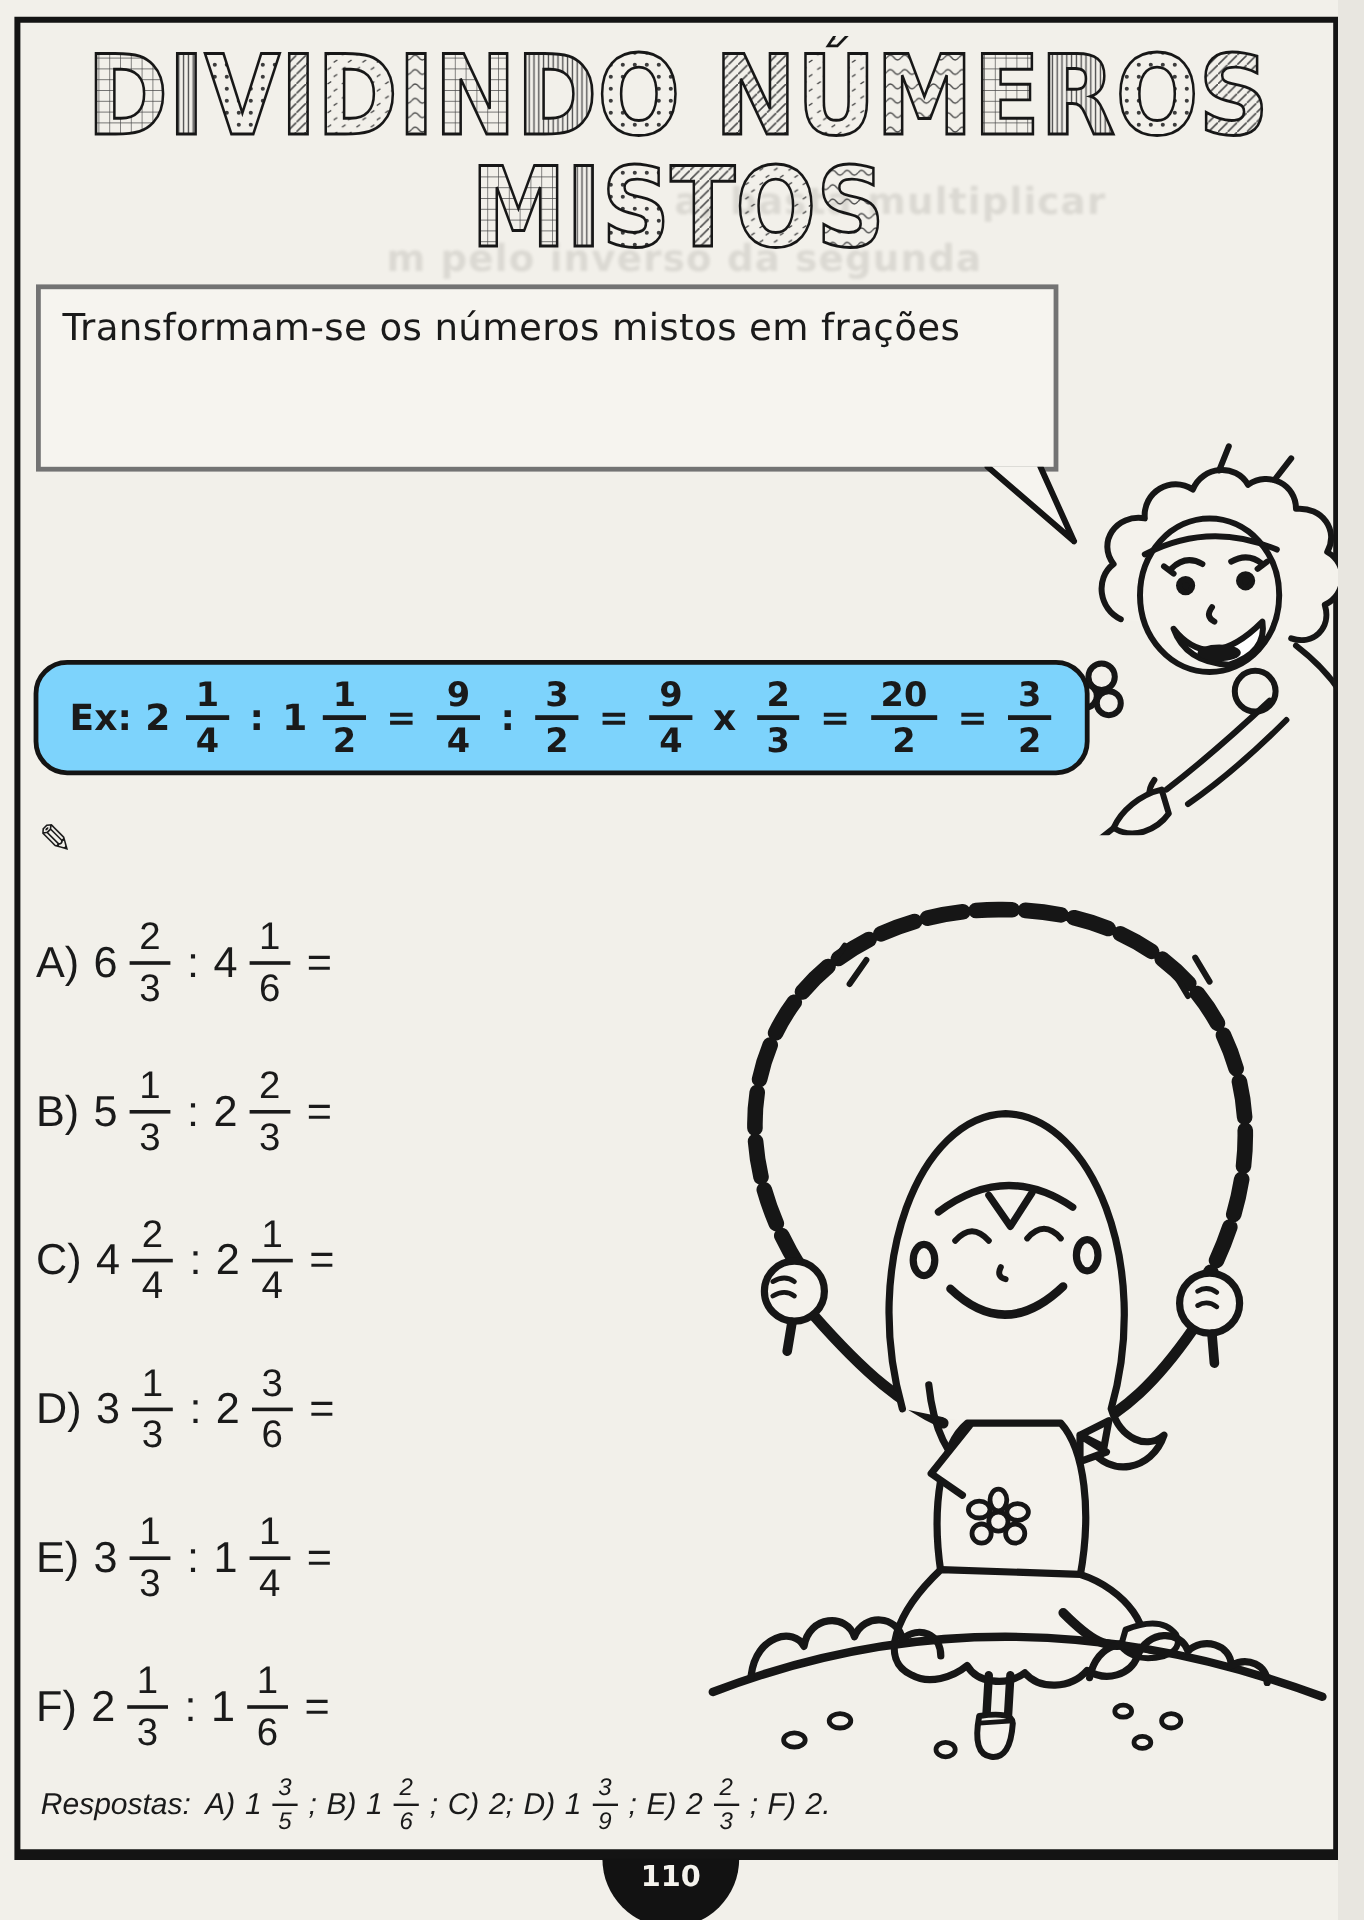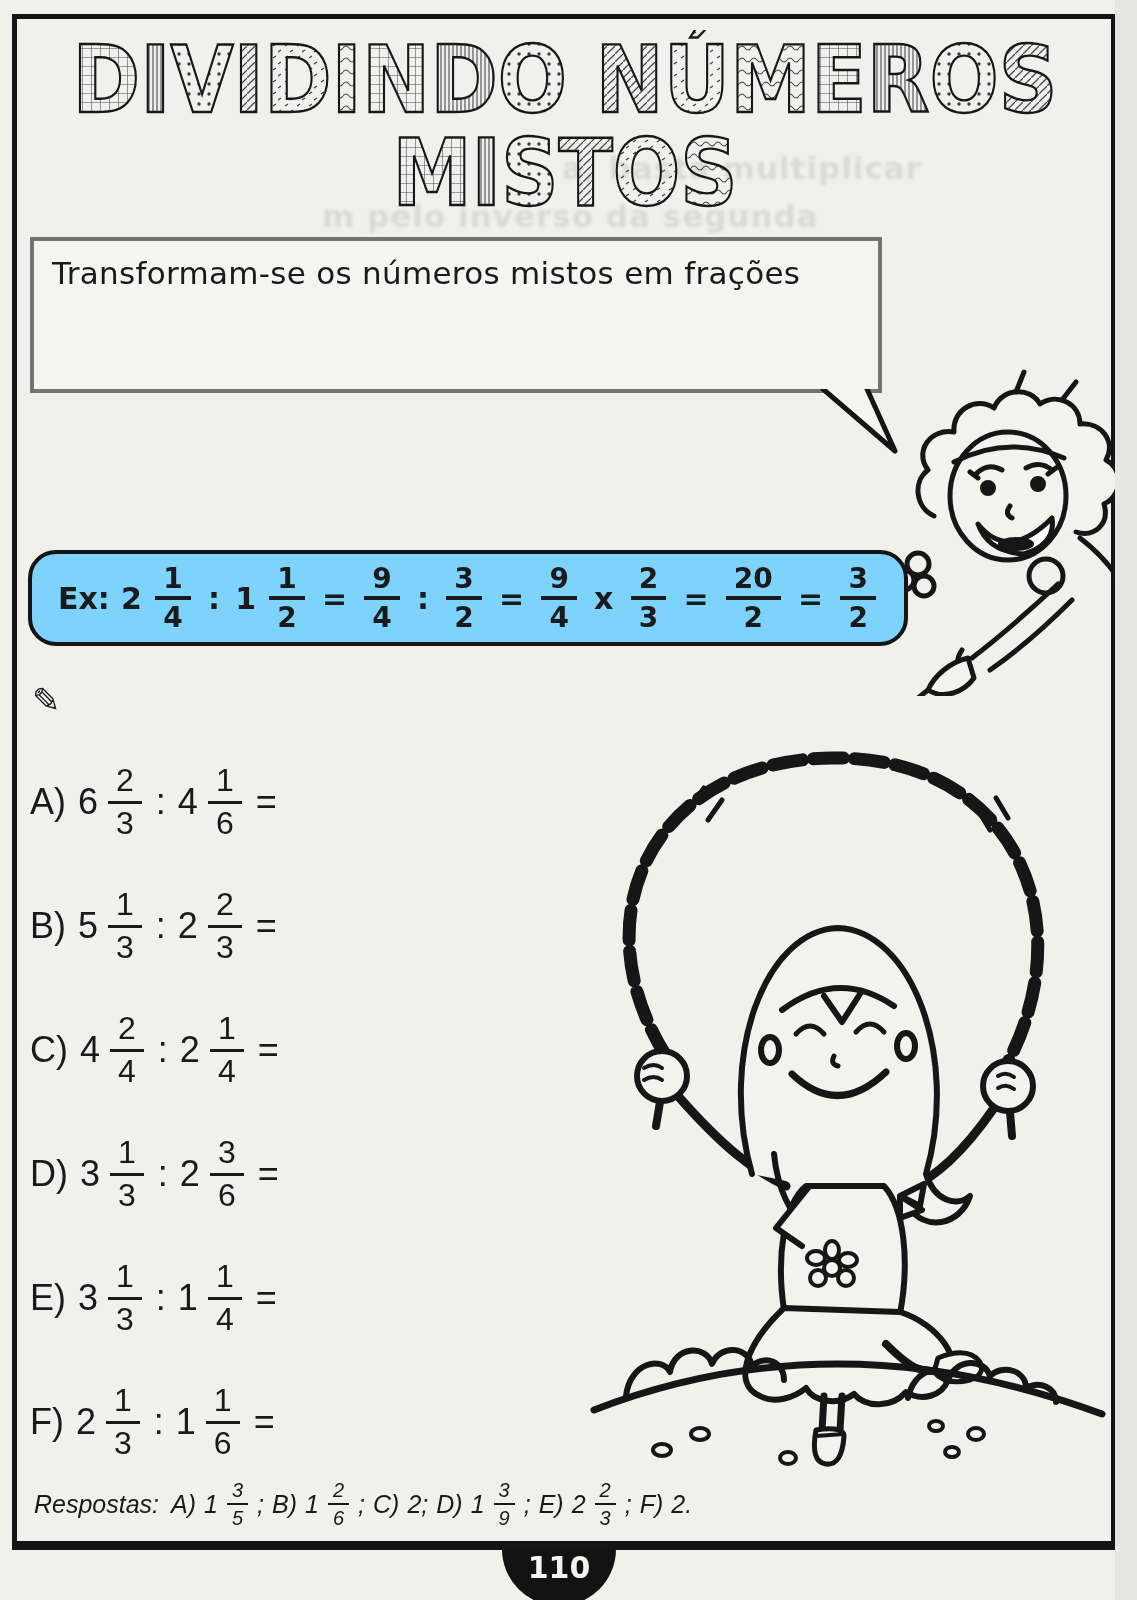--- a/index.html
+++ b/index.html
@@ -53,21 +53,21 @@
   .answers .frac{font-size:20px;margin:0 5px;}
   .answers .frac .num{border-bottom-width:2px;padding:0 5px 2px;}
   .answers .lead{margin-right:8px;}
   
   .teacher-svg{position:absolute;left:866px;top:366px;}
   .girl-svg{position:absolute;left:570px;top:744px;}
   .line-art{stroke:#161616;fill:none;stroke-linecap:round;stroke-linejoin:round;}
   
   .badge{position:absolute;left:502px;top:1549px;width:114px;height:57px;background:#121212;
          border-radius:0 0 57px 57px;text-align:center;}
-  .badge span{color:#f4f2ec;font-weight:700;font-size:30px;line-height:1.1;display:inline-block;margin-top:2px;
+  .badge span{color:#f4f2ec;font-weight:700;font-size:24px;line-height:1.1;display:inline-block;margin-top:2px;
               font-family:"DejaVu Sans",sans-serif;}
 </style>
 </head>
 <body>
 
 <div class="page">
   <div class="frame"></div>
 
   <div class="ghost ghost1">a, basta multiplicar</div>
   <div class="ghost ghost2">m pelo inverso da segunda</div>

